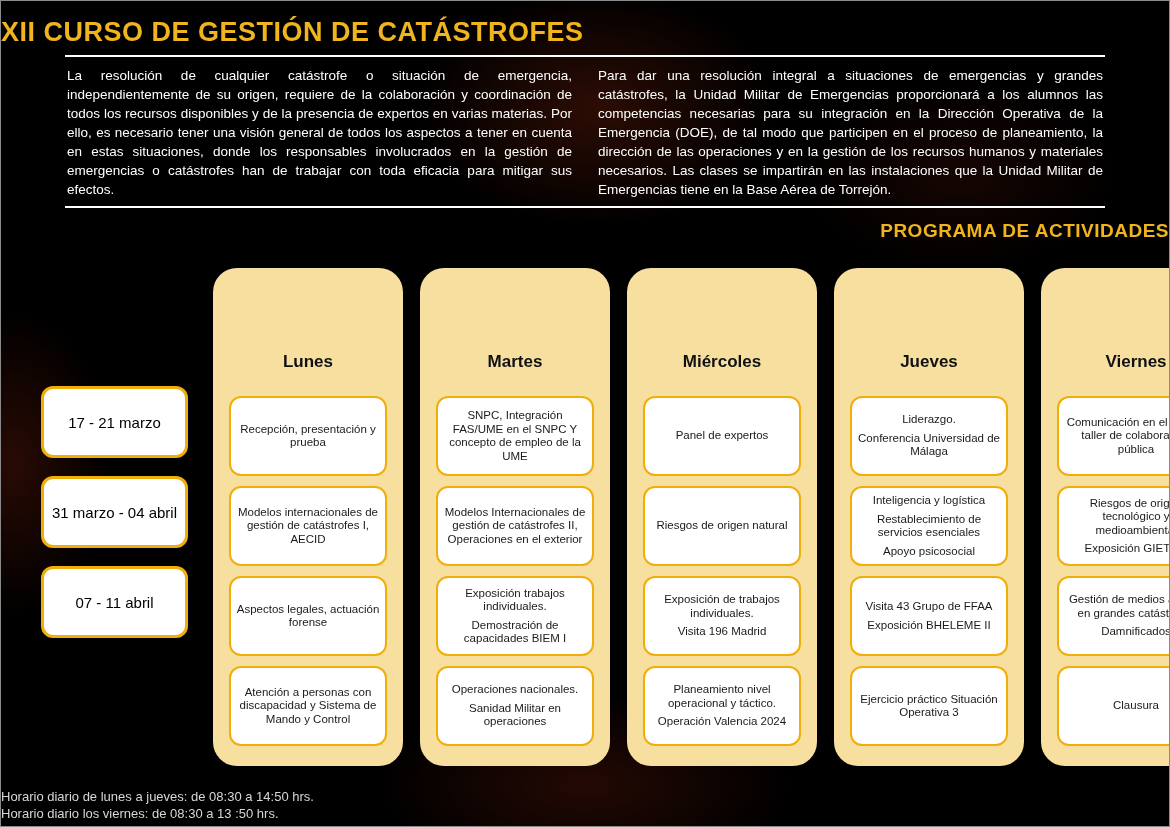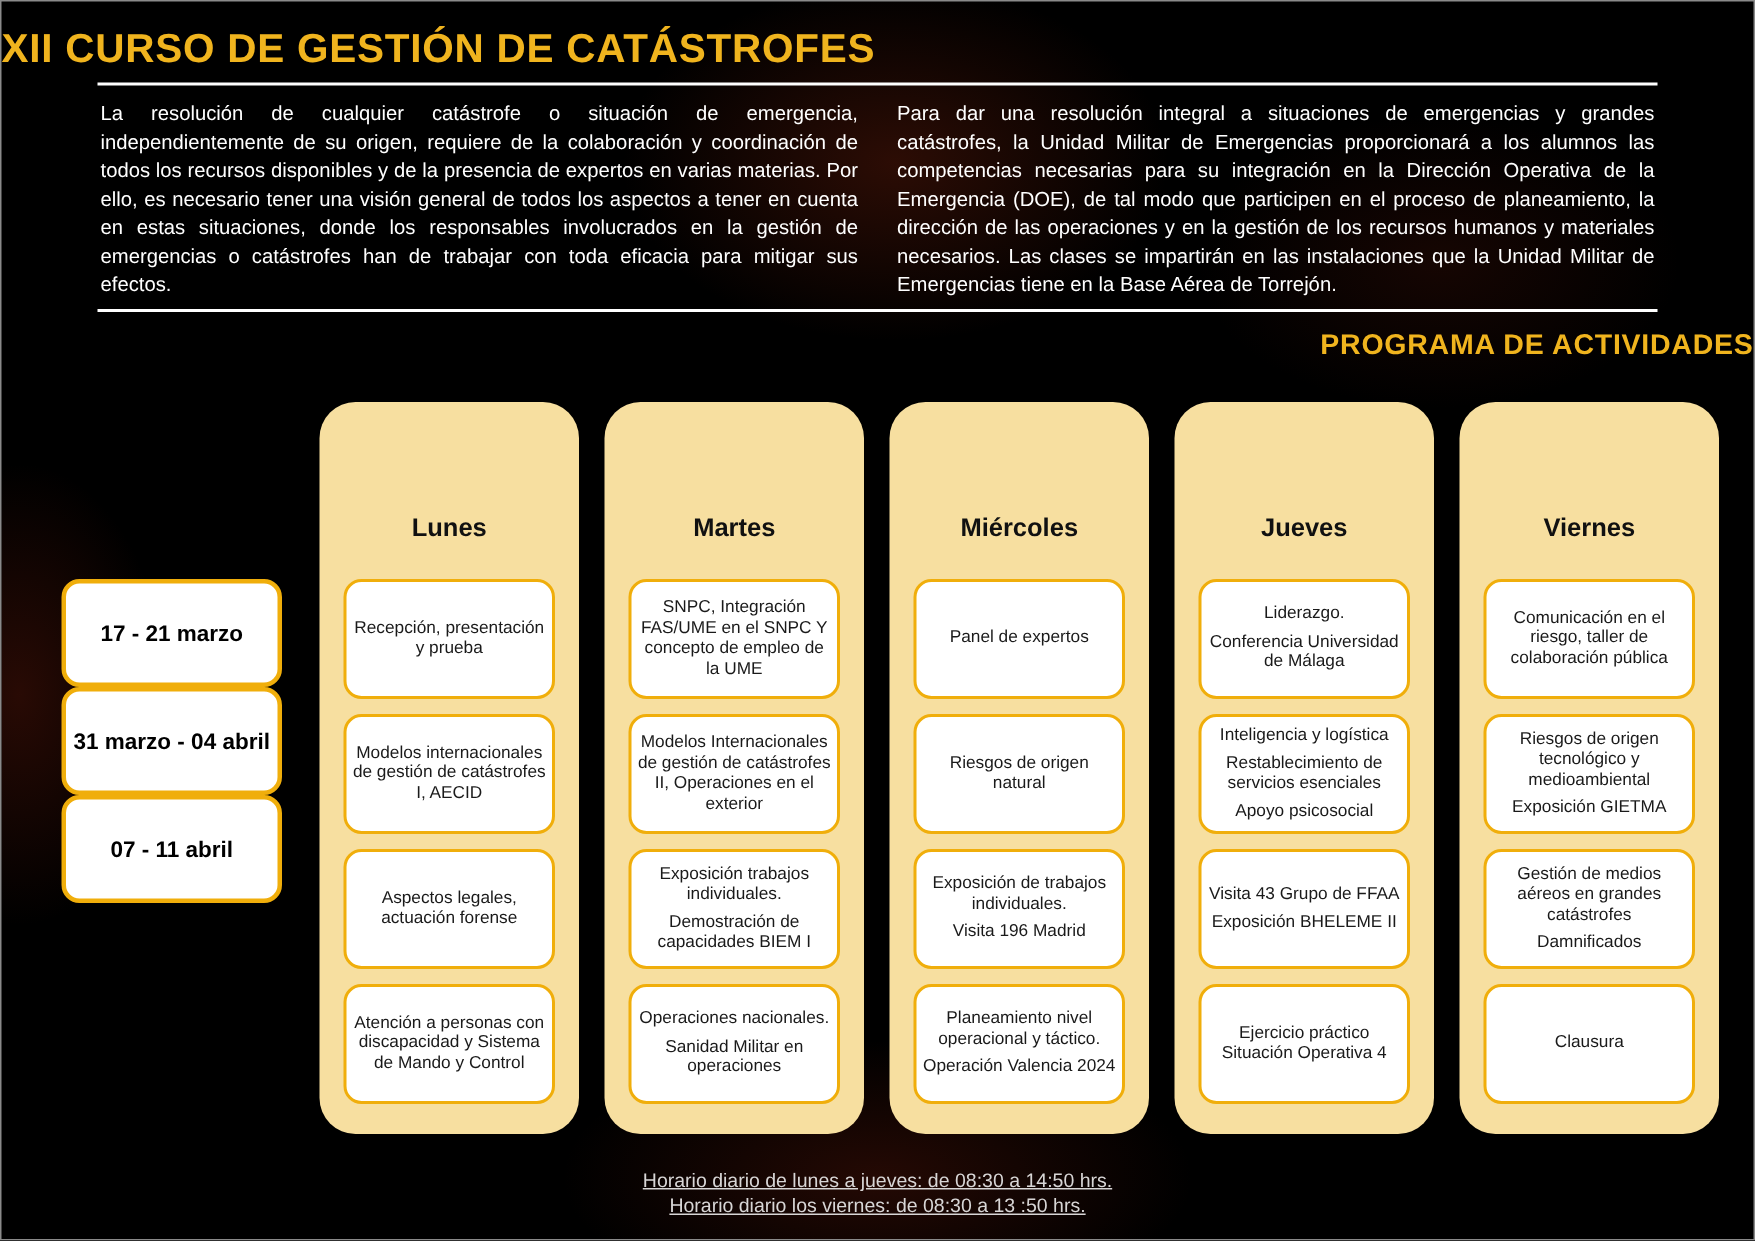--- a/index.html
+++ b/index.html
@@ -62,32 +62,33 @@
   }
   .dates-col{
     width:147px;
     flex:none;
     margin-right:8px;
     display:flex;flex-direction:column;
   }
   .date-spacer{height:118px;flex:none;}
   .date-box{
     height:72px;flex:none;
+    margin-bottom:18px;
     background:#fff;
     border:3px solid var(--border-gold);
     border-radius:12px;
     display:flex;align-items:center;justify-content:center;
-    font-size:15px;font-weight:bold;color:#000;
+    font-size:15px;font-weight:normal;color:#000;
     text-align:center;
   }
   .day-col{
-    width:173px;flex:none;
+    width:190px;flex:none;
     background:var(--col-bg);
     border-radius:24px;
-    padding:6px 16px 0 16px;
+    padding:16px 16px 0 16px;
     display:flex;flex-direction:column;
   }
   .day-header{
     height:112px;flex:none;
     display:flex;align-items:flex-end;justify-content:center;
     padding-bottom:24px;
     font-size:17px;font-weight:bold;color:#111;
   }
   .cells{
     display:flex;flex-direction:column;
@@ -102,25 +103,24 @@
     display:flex;flex-direction:column;
     align-items:center;justify-content:center;
     text-align:center;
     font-size:11.5px;line-height:13.5px;color:#1a1a1a;
     padding:3px 4px;
     overflow:hidden;
   }
   .cell p{margin:2.5px 0;}
   .footer{
     margin-top:22px;
-    text-align:center;
+    text-align:left;
     color:var(--text-light);
     font-size:13px;
     line-height:17px;
-    text-decoration:underline;
   }
 </style>
 </head>
 <body>
 
 <div class="page">
   <h1 class="title">XII CURSO DE GESTIÓN DE CATÁSTROFES</h1>
   <div class="rule"></div>
   <div class="intro">
     <p class="intro-col">La resolución de cualquier catástrofe o situación de emergencia, independientemente de su origen, requiere de la colaboración y coordinación de todos los recursos disponibles y de la presencia de expertos en varias materias. Por ello, es necesario tener una visión general de todos los aspectos a tener en cuenta en estas situaciones, donde los responsables involucrados en la gestión de emergencias o catástrofes han de trabajar con toda eficacia para mitigar sus efectos.</p>
@@ -202,21 +202,21 @@
           <div class="cell">
             <p>Inteligencia y logística</p>
             <p>Restablecimiento de servicios esenciales</p>
             <p>Apoyo psicosocial</p>
           </div>
           <div class="cell">
             <p>Visita 43 Grupo de FFAA</p>
             <p>Exposición BHELEME II</p>
           </div>
           <div class="cell">
-            <p>Ejercicio práctico Situación Operativa 4</p>
+            <p>Ejercicio práctico Situación Operativa 3</p>
           </div>
         </div>
       </div>
       <div class="day-col">
         <div class="day-header">Viernes</div>
         <div class="cells">
           <div class="cell">
             <p>Comunicación en el riesgo, taller de colaboración pública</p>
           </div>
           <div class="cell">

